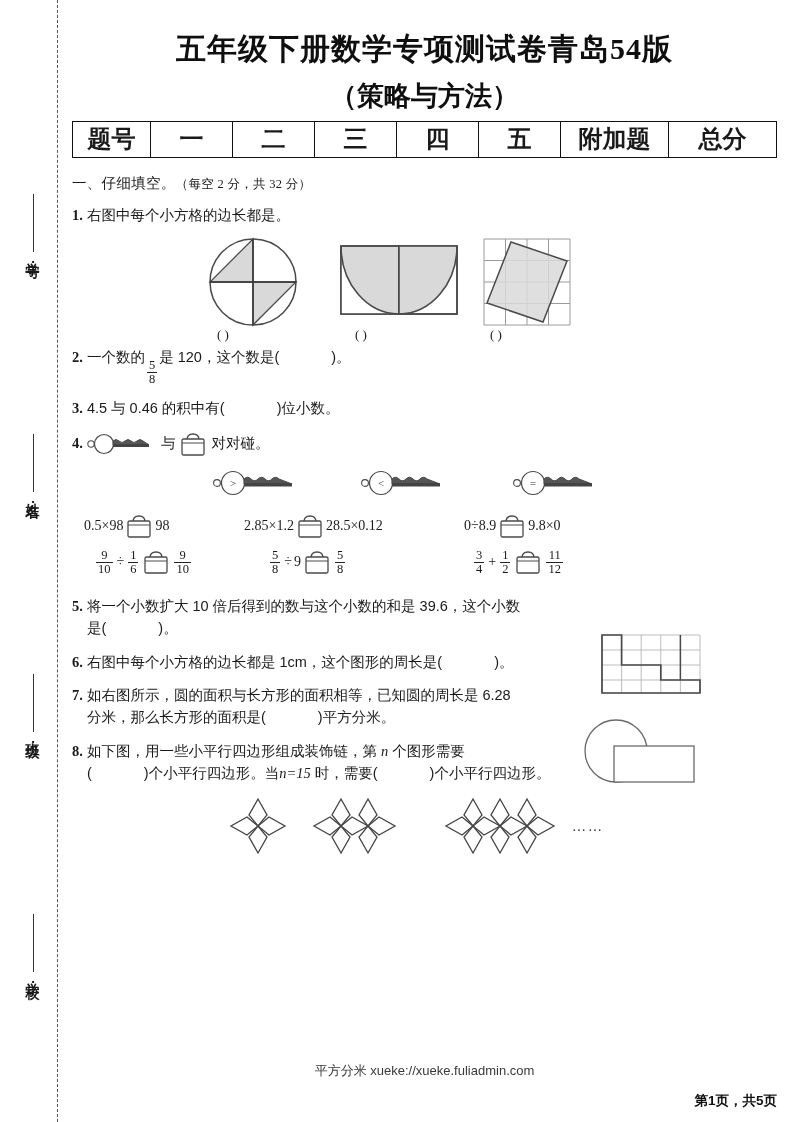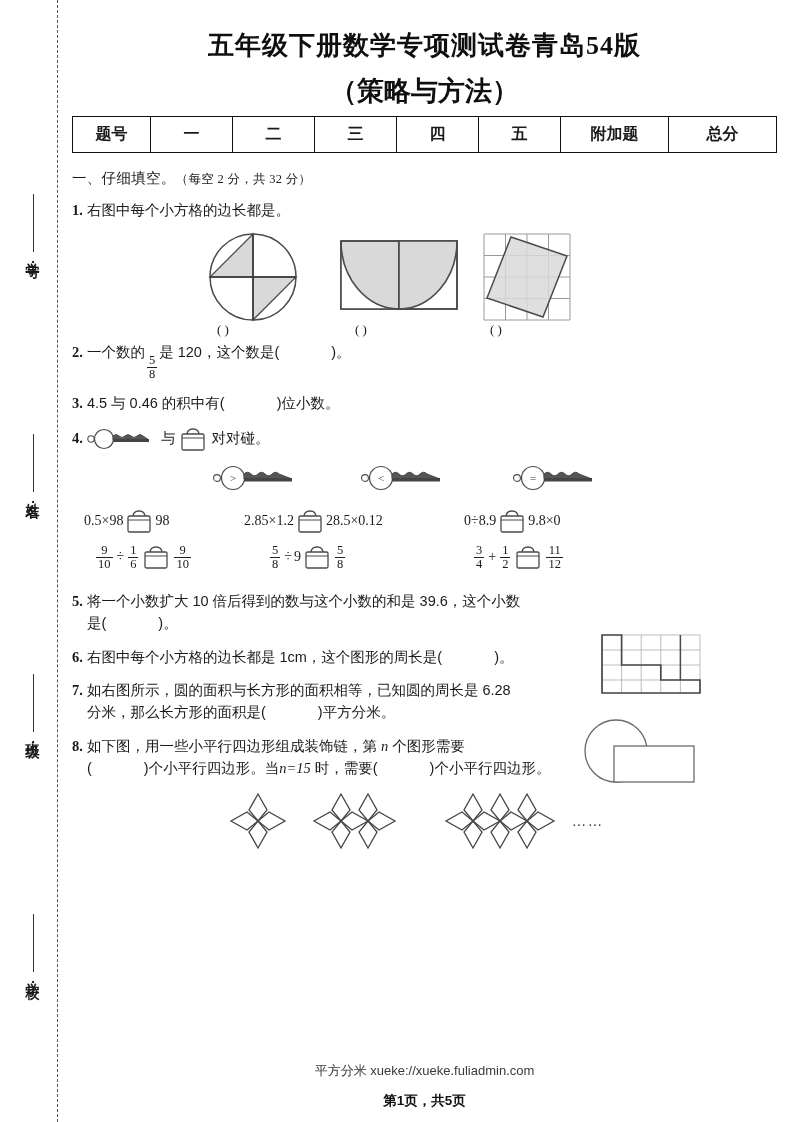--- a/index.html
+++ b/index.html
@@ -40,21 +40,21 @@
 
   
   .page {
     position:absolute; left:72px; top:0; width:705px; height:1122px;
   }
 
   .title {
     text-align:center;
     font-family:"Liberation Serif", serif;
     font-weight:bold;
-    font-size:26px;
+    font-size:30px;
     letter-spacing:1px;
     margin-top:30px;
     line-height:1.25;
     color:#0f0f0f;
   }
   .subtitle {
     text-align:center;
     font-family:Liberation Serif, serif;
     font-weight:bold;
     font-size:27px;
@@ -73,21 +73,21 @@
   
   table.score {
     width:672px; margin-top:7px; border-collapse:collapse;
     table-layout:fixed;
   }
   table.score td {
     border:1.2px solid #111;
     height:36px;
     text-align:center;
     vertical-align:middle;
-    font-size:16px;
+    font-size:24px;
     font-weight:bold;
     font-family:"Liberation Sans", sans-serif;
   }
   table.score td.hdr { width:78px; }
   table.score td.w-normal { width:82px; }
   table.score td.w-wide { width:108px; }
 
   
   .section-head {
     font-size:14.5px;
@@ -143,21 +143,21 @@
 
   
   .footer-src {
     position:absolute; left:0; right:0; top:1062px;
     text-align:center; font-size:13px;
     font-family:"Liberation Sans", sans-serif; color:#3a3a3a;
   }
   .footer-src .lib { font-family:"Liberation Serif", serif; }
   .footer-page {
     position:absolute; left:0; right:0; top:1092px;
-    text-align:center; font-size:13.5px; font-weight:bold;
+    text-align:right; font-size:13.5px; font-weight:bold;
     font-family:"Liberation Sans", sans-serif; color:#111;
   }
 
   .abs { position:absolute; }
 </style>
 </head>
 <body>
 
 <div class="binding"></div>
 

